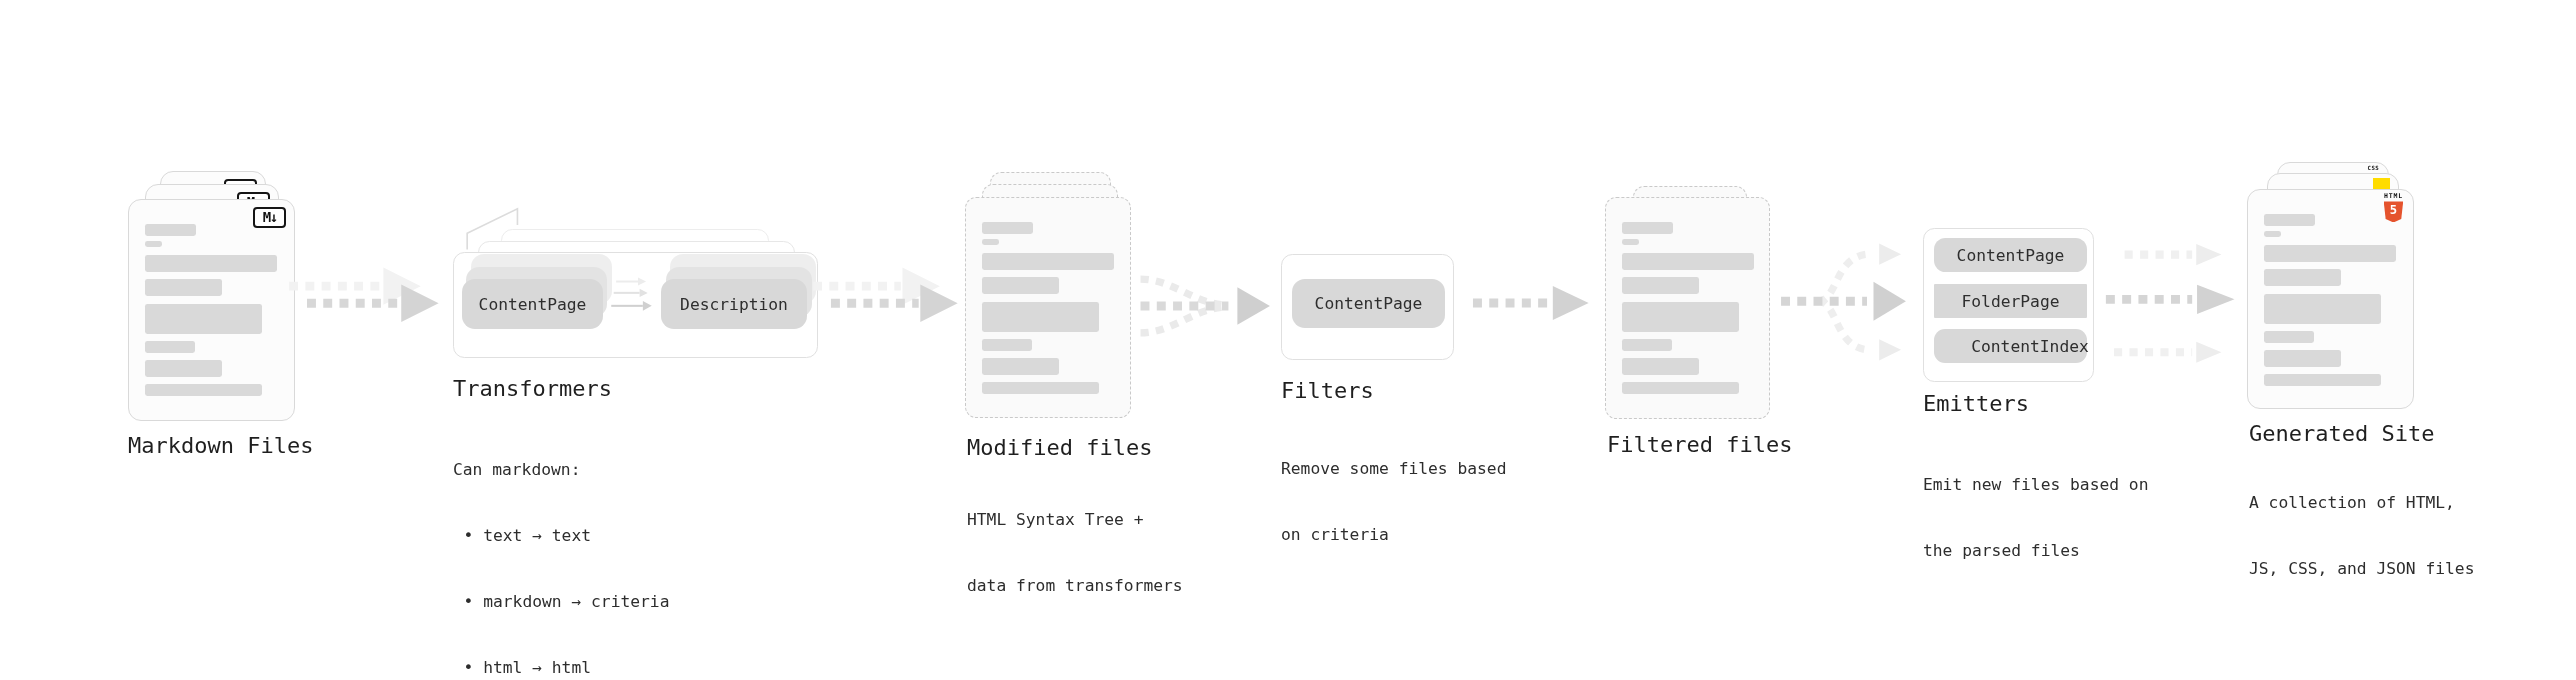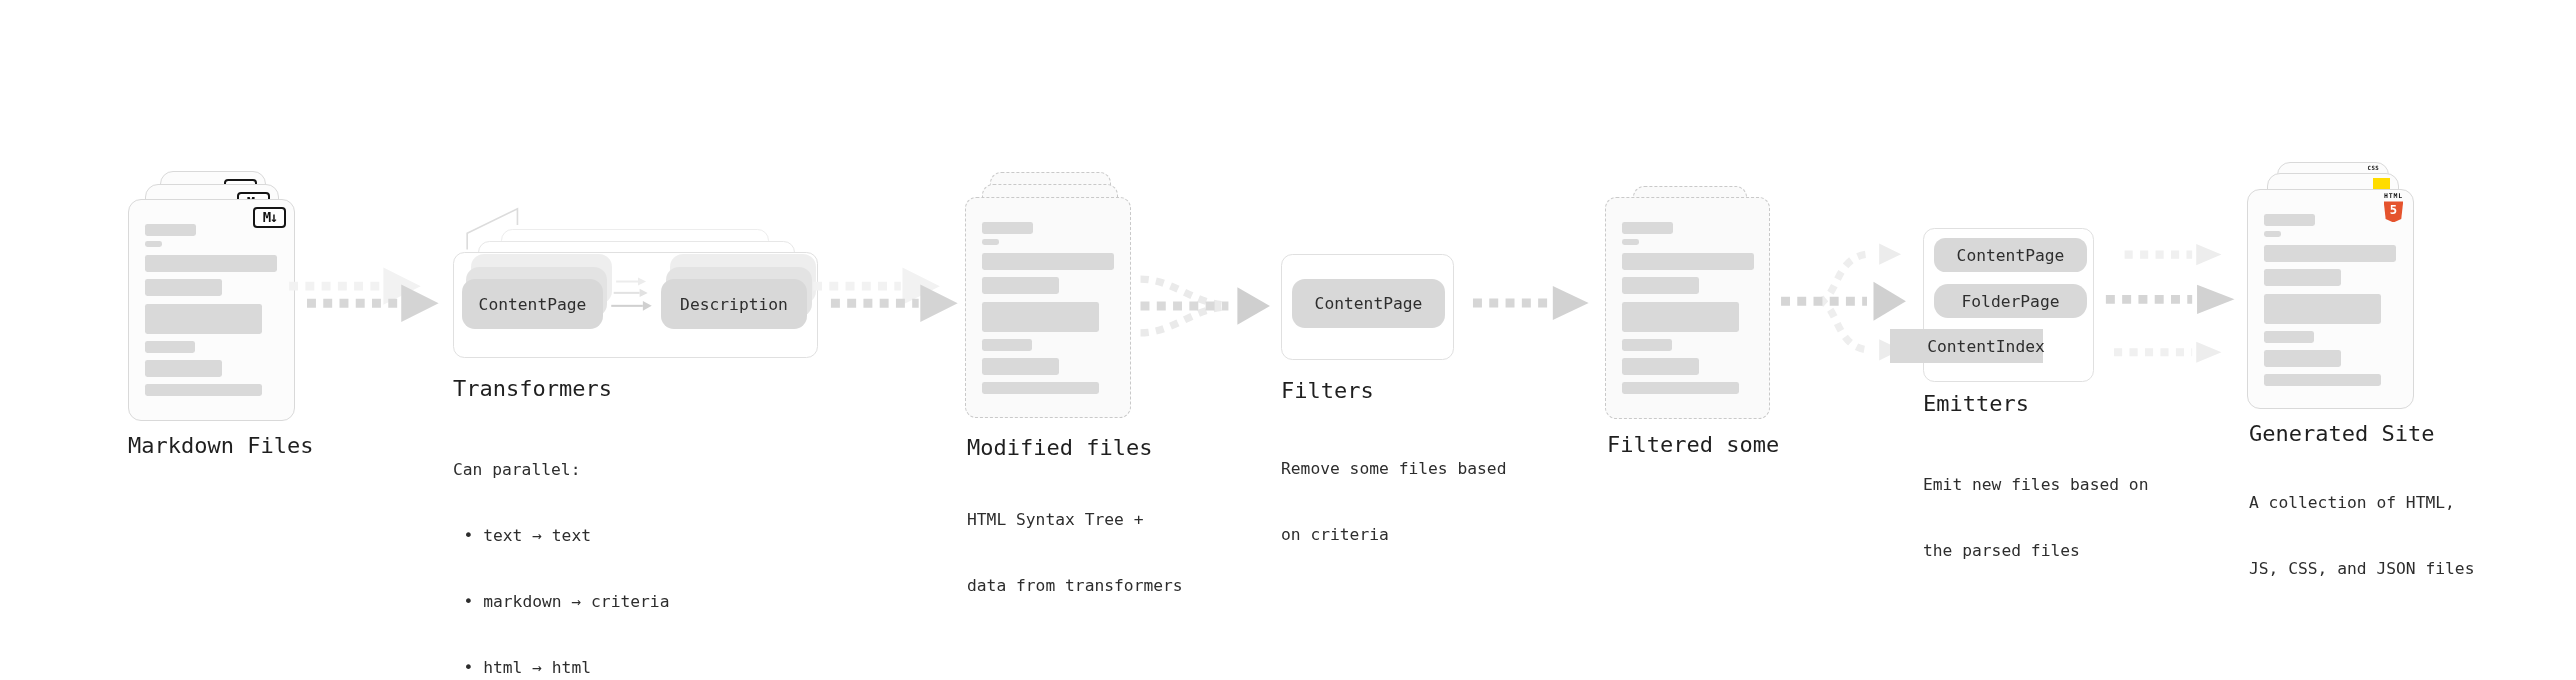--- a/index.html
+++ b/index.html
@@ -105,21 +105,21 @@
     <line x1="10" y1="8" x2="37" y2="8" stroke="#ececec" stroke-width="2.5"></line>
       <polygon points="37,3 47,8 37,13" fill="#ececec"></polygon>
     <line x1="7" y1="22" x2="39" y2="22" stroke="#e2e2e2" stroke-width="2.5"></line>
       <polygon points="39,17 49,22 39,27" fill="#e2e2e2"></polygon>
     <line x1="4" y1="38" x2="43" y2="38" stroke="#d0d0d0" stroke-width="2.5"></line>
       <polygon points="43,32 54,38 43,44" fill="#d0d0d0"></polygon>
   </svg>
 
   <div class="title" style="left:453px;top:375px;">Transformers</div>
   <div class="caption" style="left:453px;top:415px;">
-    <div>Can parallel:</div>
+    <div>Can markdown:</div>
     <div class="indent">• text → text</div>
     <div class="indent">• markdown → criteria</div>
     <div class="indent">• html → html</div>
   </div>
 
   <svg style="left:826px;top:265px;" width="135" height="78" viewBox="0 0 166 96">
     <g transform="translate(-22,-21)">
       <line x1="6" y1="47" x2="114" y2="47" stroke="#f2f2f2" stroke-width="11" stroke-dasharray="11 9"></line>
       <polygon points="116,24 162,47 116,70" fill="#f2f2f2"></polygon>
     </g>
@@ -169,35 +169,35 @@
   <div class="card dashed" style="left:1605px;top:197px;width:165px;height:222px;">
       <i class="bar b1"></i>
       <i class="bar b2"></i>
       <i class="bar b3"></i>
       <i class="bar b4"></i>
       <i class="bar b5"></i>
       <i class="bar b6"></i>
       <i class="bar b7"></i>
       <i class="bar b8"></i>
     </div>
-  <div class="title" style="left:1607px;top:431px;">Filtered some</div>
+  <div class="title" style="left:1607px;top:431px;">Filtered files</div>
 
   <svg style="left:1776px;top:242px;" width="135" height="120" viewBox="0 0 166 148">
     <path d="M 52,73 C 76,73 72,15 116,15" fill="none" stroke="#eeeeee" stroke-width="9" stroke-dasharray="10 9"></path>
     <polygon points="127,2 154,15 127,28" fill="#ececec"></polygon>
     <path d="M 52,73 C 76,73 72,133 116,133" fill="none" stroke="#eeeeee" stroke-width="9" stroke-dasharray="10 9"></path>
     <polygon points="127,120 154,133 127,146" fill="#ececec"></polygon>
     <line x1="6" y1="73" x2="112" y2="73" stroke="#d5d5d5" stroke-width="11" stroke-dasharray="11 9"></line>
     <polygon points="120,49 160,73 120,97" fill="#d0d0d0"></polygon>
   </svg>
 
   <div class="gbox" style="left:1923px;top:228px;width:171px;height:154px;"></div>
   <div class="pill" style="left:1934px;top:238px;width:153px;height:34px;border-radius:11.4px;">ContentPage</div>
-  <div class="pill" style="left:1934px;top:284px;width:153px;height:34px;border-radius:14px;">FolderPage</div>
-  <div class="pill" style="left:1890px;top:329px;width:153px;height:34px;border-radius:0;padding-left:39px;">ContentIndex</div>
+  <div class="pill" style="left:1934px;top:284px;width:153px;height:34px;border-radius:1px;">FolderPage</div>
+  <div class="pill" style="left:1934px;top:329px;width:153px;height:34px;border-radius:11px;padding-left:39px;">ContentIndex</div>
   <div class="title" style="left:1923px;top:390px;">Emitters</div>
   <div class="caption" style="left:1923px;top:430px;">
     <div>Emit new files based on</div>
     <div>the parsed files</div>
   </div>
 
   <svg style="left:2101px;top:239px;" width="140" height="124" viewBox="0 0 172 152">
     <line x1="29" y1="19" x2="112" y2="19" stroke="#f0f0f0" stroke-width="10" stroke-dasharray="10 9"></line>
     <polygon points="117,6 148,19 117,32" fill="#ededed"></polygon>
     <line x1="6" y1="74" x2="112" y2="74" stroke="#d5d5d5" stroke-width="11" stroke-dasharray="11 9"></line>

